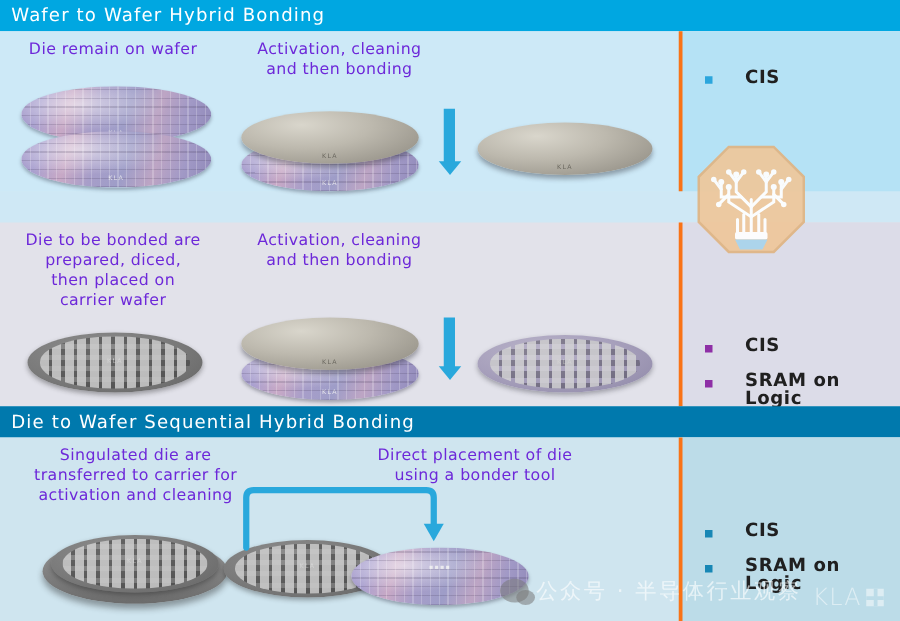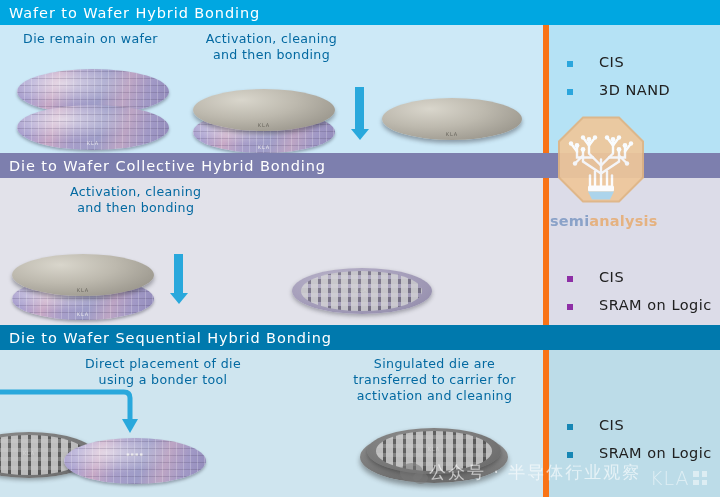--- a/index.html
+++ b/index.html
@@ -20,33 +20,33 @@
     display:flex;align-items:center;
     color:#ffffff;font-size:14.5px;letter-spacing:.9px;
     padding-left:9px;box-sizing:border-box;font-weight:400;
   }
   #band1 .band-header{background:#00a7e1;}
   #band2 .band-header{background:#7d7fae;}
   #band3 .band-header{background:#0079ad;}
 
   .band-body{position:absolute;left:0;top:25px;width:720px;bottom:0;display:flex;}
   .steps{position:relative;flex:0 0 543px;height:100%;display:flex;}
-  .side{position:relative;flex:1;height:100%;border-left:6px solid #f97316;box-sizing:border-box;}
+  .side{position:relative;flex:1;height:100%;border-left:3px solid #f97316;box-sizing:border-box;font-weight:bold;}
 
   #band1 .band-body{background:#cde9f7;}
   #band1 .side{background:#b5e2f5;}
   #band2 .band-body{background:#e2e2ea;}
   #band2 .side{background:#dcdce8;}
   #band3 .band-body{background:#cfe5ef;}
   #band3 .side{background:#bcdce8;}
 
   .step{position:relative;flex:1;height:100%;}
   .step .cap{
     position:absolute;left:0;right:0;top:6px;
-    text-align:center;color:#0369a1;font-size:12.6px;line-height:1.28;
+    text-align:center;color:#6d28d9;font-size:12.6px;line-height:1.28;
     letter-spacing:.35px;padding:0 6px;box-sizing:border-box;
   }
 
   
   .bullets{position:absolute;left:18px;top:0;right:6px;}
   .bullet{display:flex;align-items:flex-start;margin-bottom:13px;}
   .bullet .sq{width:6px;height:6px;margin-top:6px;flex:0 0 6px;}
   .bullet .txt{margin-left:26px;font-size:14.5px;color:#202020;letter-spacing:.5px;line-height:1;}
   #band1 .bullets{top:30px;} #band1 .sq{background:#2ba6dd;}
   #band2 .bullets{top:92px;} #band2 .sq{background:#8e2fa6;}
@@ -180,34 +180,38 @@
           </div>
         </div>
 
       </div>
       <div class="side">
         <div class="bullets">
           <div class="bullet">
             <span class="sq"></span>
             <span class="txt">CIS</span>
           </div>
-          <div class="bullet">
-            <span class="sq"></span>
-            <span class="txt">3D NAND</span>
-          </div>
         </div>
       </div>
     </div>
   </div>
 
   <div class="band" id="band2">
-    <div class="band-header">Die to Wafer Collective Hybrid Bonding</div>
     <div class="band-body">
       <div class="steps">
 
+        <div class="step">
+          <div class="cap" style="white-space:pre-line;">Die to be bonded are
+prepared, diced,
+then placed on
+carrier wafer</div>
+          <div class="wafer w-grey-die" style="left:22px;top:88px;width:140px;height:48px;">
+            <div class="kla-mark" style="top:20px;">KLA</div>
+          </div>
+        </div>
 
         <div class="step">
           <div class="cap" style="white-space:pre-line;">Activation, cleaning
 and then bonding</div>
           <div class="wafer w-irid" style="left:12px;top:100px;width:142px;height:42px;">
             <div class="kla-mark" style="bottom:3px;">KLA</div>
           </div>
           <div class="wafer w-metal" style="left:12px;top:76px;width:142px;height:42px;">
             <div class="kla-mark" style="bottom:3px;color:#5d5a52;">KLA</div>
           </div>
@@ -234,43 +238,43 @@
           </div>
         </div>
       </div>
     </div>
   </div>
 
   <div class="band" id="band3">
     <div class="band-header">Die to Wafer Sequential Hybrid Bonding</div>
     <div class="band-body">
       <div class="steps">
-
-        <div class="step">
-          <div class="cap" style="white-space:pre-line;">Direct placement of die
-using a bonder tool</div>
-          <div class="wafer w-grey-die" style="left:-38px;top:82px;width:134px;height:46px;">
-            <div class="kla-mark" style="top:18px;">KLA</div>
-          </div>
-          <svg style="position:absolute;left:-26px;top:38px;width:180px;height:52px;overflow:visible;">
-            <path d="M6,50 L6,10 Q6,4 12,4 L150,4 Q156,4 156,10 L156,34" stroke="#29a8dc" stroke-width="5" fill="none" stroke-linecap="round"></path>
-            <path d="M148,31 L156,45 L164,31 Z" fill="#29a8dc"></path>
-          </svg>
-          <div class="wafer w-irid" style="left:64px;top:88px;width:142px;height:46px;">
-            <div class="kla-mark" style="top:13px;">▪▪▪▪</div>
-          </div>
-        </div>
 
         <div class="step" style="flex:0 0 217px;">
           <div class="cap" style="white-space:pre-line;">Singulated die are
 transferred to carrier for
 activation and cleaning</div>
           <div class="carrier-plate" style="left:34px;top:81px;width:148px;height:52px;"></div>
           <div class="wafer w-grey-die" style="left:41px;top:78px;width:134px;height:46px;">
             <div class="kla-mark" style="top:18px;">KLA</div>
+          </div>
+        </div>
+
+        <div class="step">
+          <div class="cap" style="white-space:pre-line;">Direct placement of die
+using a bonder tool</div>
+          <div class="wafer w-grey-die" style="left:-38px;top:82px;width:134px;height:46px;">
+            <div class="kla-mark" style="top:18px;">KLA</div>
+          </div>
+          <svg style="position:absolute;left:-26px;top:38px;width:180px;height:52px;overflow:visible;">
+            <path d="M6,50 L6,10 Q6,4 12,4 L150,4 Q156,4 156,10 L156,34" stroke="#29a8dc" stroke-width="5" fill="none" stroke-linecap="round"></path>
+            <path d="M148,31 L156,45 L164,31 Z" fill="#29a8dc"></path>
+          </svg>
+          <div class="wafer w-irid" style="left:64px;top:88px;width:142px;height:46px;">
+            <div class="kla-mark" style="top:13px;">▪▪▪▪</div>
           </div>
         </div>
 
       </div>
       <div class="side">
         <div class="bullets">
           <div class="bullet">
             <span class="sq"></span>
             <span class="txt">CIS</span>
           </div>
@@ -318,21 +322,20 @@
       <circle cx="18" cy="48" r="2.2"></circle>
         <circle cx="70" cy="48" r="2.2"></circle>
       <circle cx="26" cy="22" r="2.2"></circle>
         <circle cx="38" cy="22" r="2.2"></circle>
       <circle cx="50" cy="22" r="2.2"></circle>
         <circle cx="62" cy="22" r="2.2"></circle>
     </g>
     <rect x="31" y="70" width="26" height="6" rx="1.5" fill="#ffffff"></rect>
     <path d="M31,76 L57,76 L53,84 L35,84 Z" fill="#a9d4ec"></path>
   </svg>
-  <div id="semi-word"><span class="a">semi</span><span class="b">analysis</span></div>
 
   <div id="wm">
     <span class="wchat"></span>
     <span>公众号 · 半导体行业观察</span>
   </div>
 
   <div id="kla-logo">
     <span class="kt">KLA</span>
     <span class="plus"></span>
   </div>

